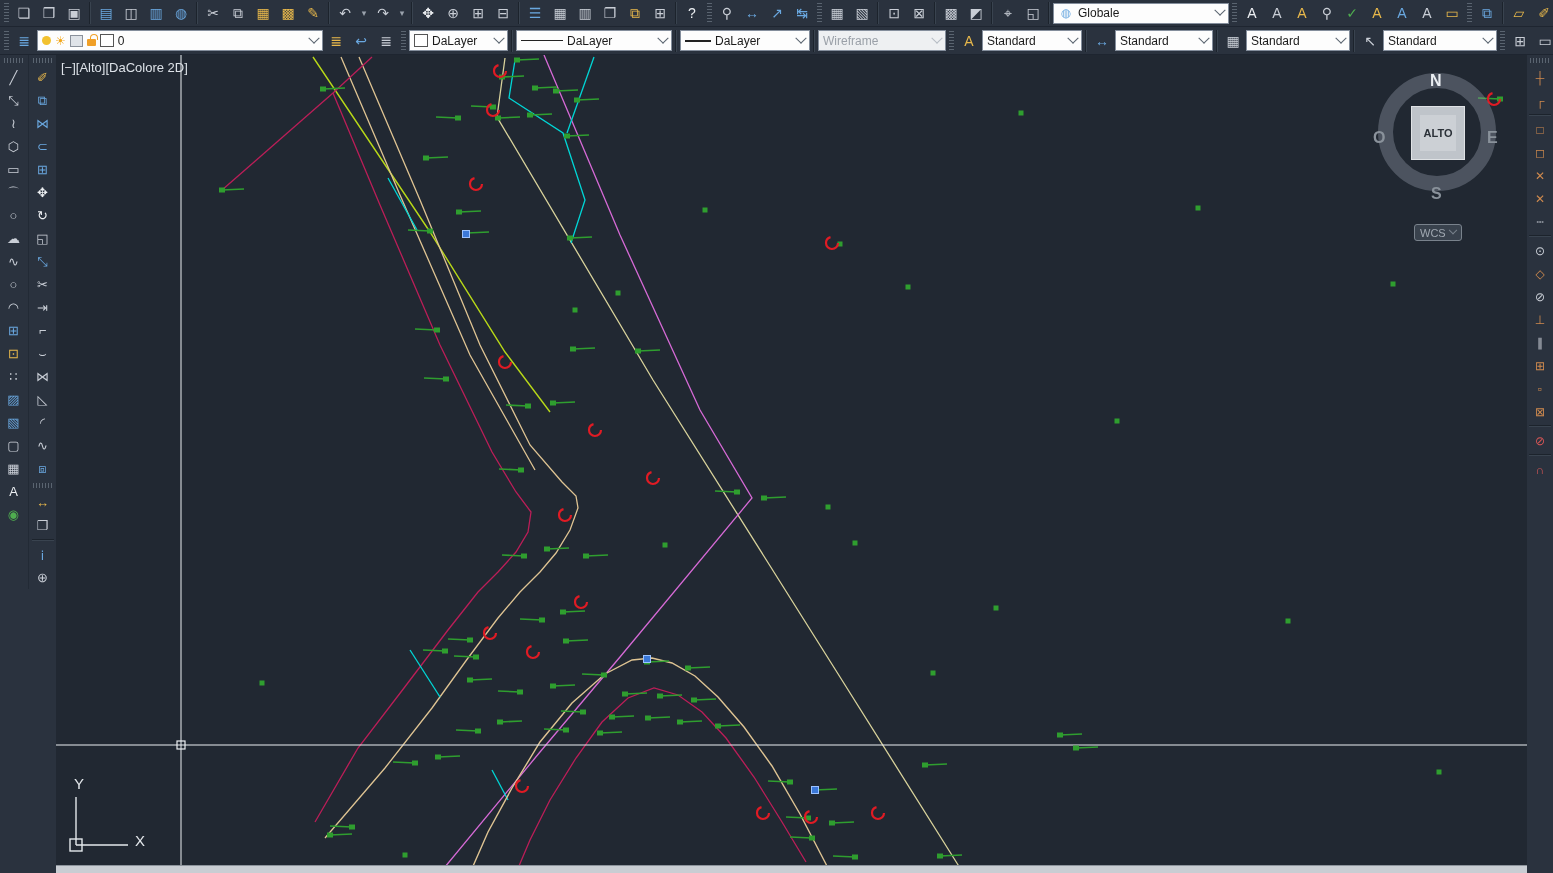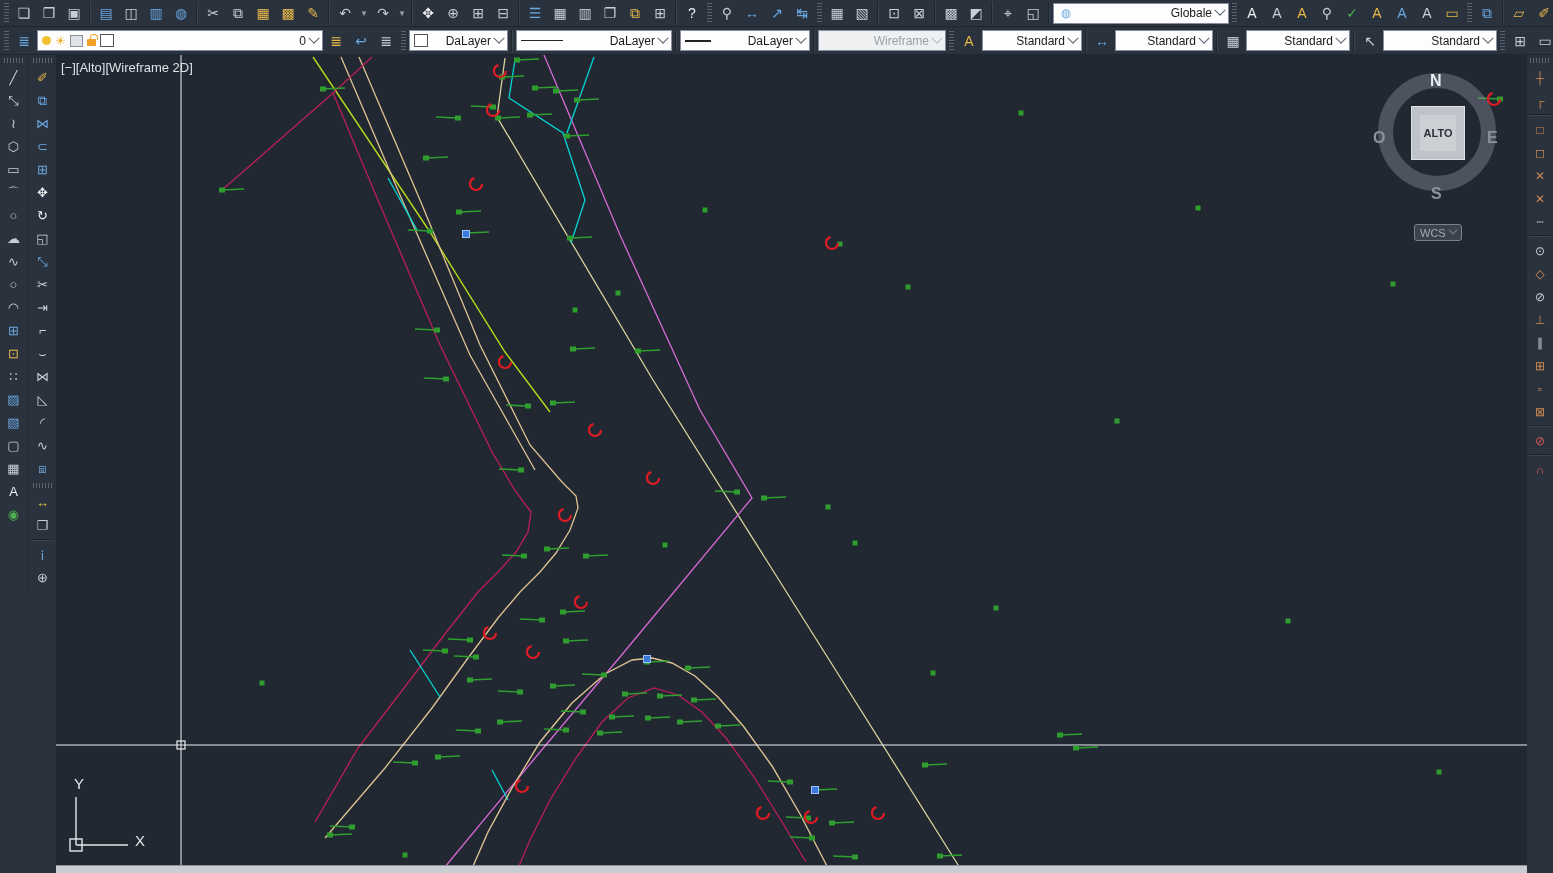--- a/index.html
+++ b/index.html
@@ -14,21 +14,21 @@
         font-size:14px;color:#c9ced6;border-radius:2px;flex:0 0 auto;cursor:default;}
   .icon.sm{width:12px;font-size:9px;color:#9aa2ac;}
   .icon.yl{color:#e8b84b;} .icon.bl{color:#6aa8e0;} .icon.gr{color:#4fae4f;}
   .icon.or{color:#cf8a4e;} .icon.rd{color:#d85656;} .icon.wh{color:#eceff2;}
   .sep{width:1px;height:22px;background:#1c232c;border-right:1px solid #39434f;margin:0 2px;flex:0 0 auto;}
   .grip{width:5px;height:20px;margin:0 2px;flex:0 0 auto;
         background-image:repeating-linear-gradient(#5a6470 0 1px,transparent 1px 3px);
         background-size:3px 100%;background-repeat:repeat-x;}
   .combo{height:21px;background:#fdfdfd;border:1px solid #848e9c;display:flex;align-items:center;
          font-size:12px;color:#1a1a1a;padding:0 4px;box-sizing:border-box;flex:0 0 auto;gap:4px;}
-  .combo .val{flex:1 1 auto;white-space:nowrap;overflow:hidden;text-align:right;}
+  .combo .val{flex:1 1 auto;white-space:nowrap;overflow:hidden;}
   .combo.dis{background:#eef0f2;color:#9aa0a8;}
   .chev{width:7px;height:7px;border-right:1.6px solid #5a6470;border-bottom:1.6px solid #5a6470;
         transform:rotate(45deg) translate(-2px,-2px);flex:0 0 auto;}
   .lnprev{height:0;border-top:1.6px solid #222;flex:0 0 auto;}
   .sw{width:12px;height:11px;border:1px solid #555;background:#fff;flex:0 0 auto;}
   .bulb{width:9px;height:9px;border-radius:50%;background:#f2c12e;flex:0 0 auto;}
   .sun{color:#f2a81d;font-size:12px;}
   .vpf{width:11px;height:10px;border:1px solid #8a919b;background:#dfe3e8;flex:0 0 auto;}
   .lock{width:9px;height:7px;background:#f0a028;border-radius:1px;position:relative;flex:0 0 auto;margin-top:4px;}
   .lock:before{content:"";position:absolute;left:3px;top:-5px;width:6px;height:5px;
@@ -488,21 +488,21 @@
       <circle cx="1494" cy="99" r="6" fill="none" stroke="#e01b24" stroke-width="2.2" stroke-dasharray="26 12"></circle>
       <rect x="462.5" y="230.5" width="7" height="7" fill="#3b78d8" stroke="#9cc3ff" stroke-width="1"></rect>
       <rect x="643.5" y="655.5" width="7" height="7" fill="#3b78d8" stroke="#9cc3ff" stroke-width="1"></rect>
       <rect x="811.5" y="786.5" width="7" height="7" fill="#3b78d8" stroke="#9cc3ff" stroke-width="1"></rect>
       <line x1="76" y1="845" x2="76" y2="797" stroke="#e4e8ec" stroke-width="1.4"></line>
       <line x1="76" y1="845" x2="128" y2="845" stroke="#e4e8ec" stroke-width="1.4"></line>
       <rect x="70" y="839" width="12" height="12" fill="none" stroke="#e4e8ec" stroke-width="1.4"></rect>
       <text x="79" y="789" fill="#e4e8ec" font-size="15" text-anchor="middle">Y</text>
       <text x="140" y="846" fill="#e4e8ec" font-size="15" text-anchor="middle">X</text>
     </svg>
-  <div id="vplabel">[−][Alto][Wireframe 2D]</div>
+  <div id="vplabel">[−][Alto][DaColore 2D]</div>
 </div>
 
 <div id="vcube">
   <div id="vring"></div>
   <div class="vlet" id="vN">N</div>
   <div class="vlet" id="vE">E</div>
   <div class="vlet" id="vS">S</div>
   <div class="vlet" id="vO">O</div>
   <div id="vface">
     <div class="inner">ALTO</div>

